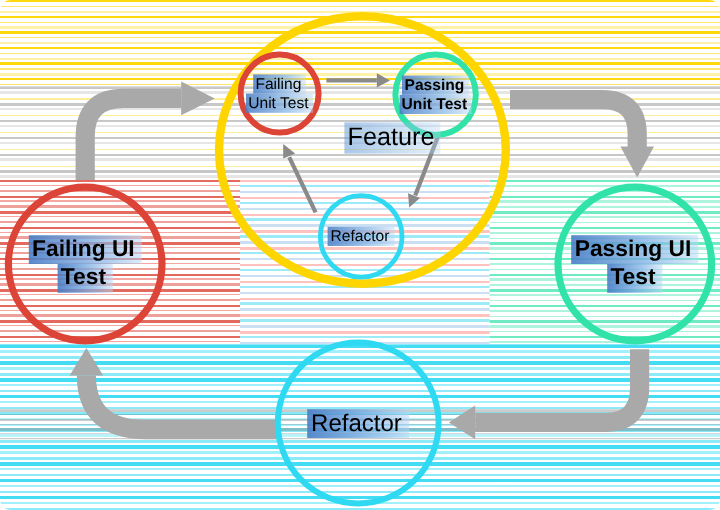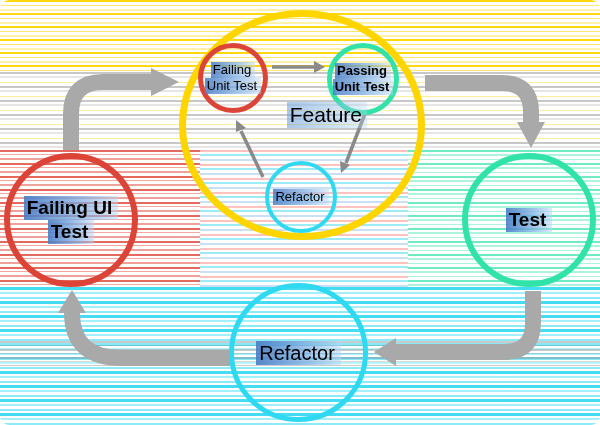--- a/index.html
+++ b/index.html
@@ -120,20 +120,21 @@
   </svg>
 
   <div class="node" id="node-feature-dev"></div>
 
   <div class="node lbl-big" id="node-failing-ui">
     <span class="line hl">Failing UI</span>
     <span class="line hl">Test</span>
   </div>
 
   <div class="node lbl-big" id="node-passing-ui">
+    <span class="line hl">Passing UI</span>
     <span class="line hl">Test</span>
   </div>
 
   <div class="node lbl-mid" id="node-refactor-out">
     <span class="line hl">Refactor</span>
   </div>
 
   <div class="node lbl-small" id="node-failing-unit">
     <span class="line hl-sm">Failing</span>
     <span class="line hl-sm">Unit Test</span>

